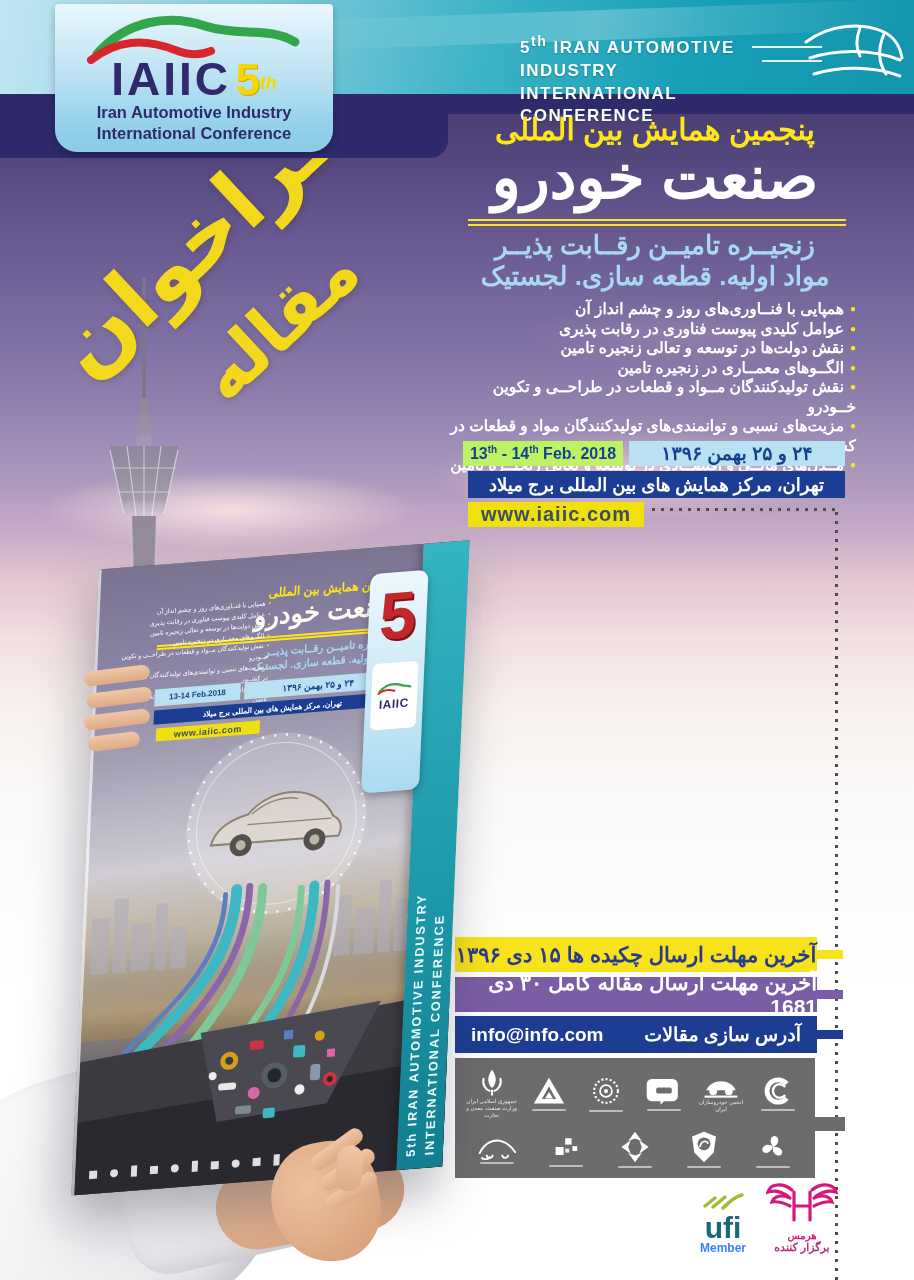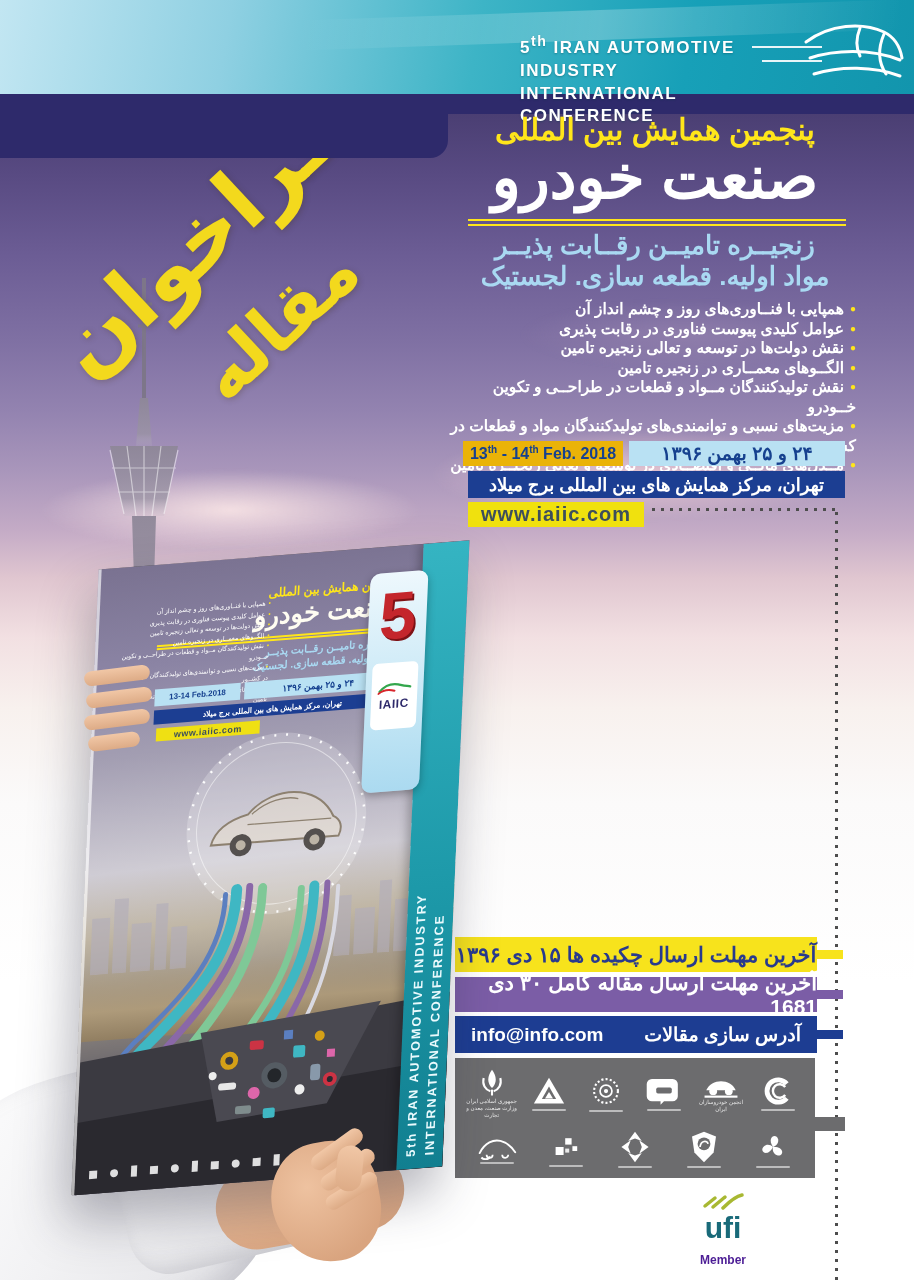--- a/index.html
+++ b/index.html
@@ -53,21 +53,21 @@
   .main-title{left:440px;top:146px;width:430px;text-align:center;color:#ffffff;
     font-size:60px;font-weight:bold;direction:rtl;line-height:1.05;}
   .rule{left:468px;width:378px;height:2px;background:#ffe61a;}
   .subtitle{left:455px;width:400px;text-align:center;color:#a9d9f2;font-size:26px;
     font-weight:bold;direction:rtl;line-height:1.15;}
   .topics{left:440px;top:299px;width:416px;direction:rtl;color:#fff;font-size:15.5px;
     font-weight:bold;line-height:19.5px;list-style:none;margin:0;padding:0;text-align:right;}
   .topics li::before{content:"●";color:#ffe61a;font-size:10px;margin-left:6px;vertical-align:2px;}
 
   .bar{display:flex;align-items:center;justify-content:center;font-weight:bold;}
-  .date-en{left:463px;top:441px;width:160px;height:25px;background:#eab308;color:#16418f;font-size:16px;}
+  .date-en{left:463px;top:441px;width:160px;height:25px;background:#bef264;color:#16418f;font-size:16px;}
   .date-en sup{font-size:10px;}
   .date-fa{left:629px;top:441px;width:216px;height:25px;background:#b9e1f3;color:#16418f;font-size:19px;direction:rtl;}
   .venue-bar{left:468px;top:471px;width:377px;height:27px;background:#1c3e92;color:#fff;font-size:18px;direction:rtl;}
   .www-bar{left:468px;top:502px;width:176px;height:25px;background:#f0e10e;color:#3d4f5c;font-size:20px;letter-spacing:1px;}
 
   .dot-h{left:652px;top:508px;width:184px;height:3px;
     background-image:repeating-linear-gradient(to right,#4d4d4d 0 3px,transparent 3px 9px);}
   .dot-v{left:835px;top:512px;width:3px;height:768px;
     background-image:repeating-linear-gradient(to bottom,#4d4d4d 0 3px,transparent 3px 9px);}
 
@@ -87,21 +87,21 @@
   .sponsors{left:455px;top:1058px;width:360px;height:120px;background:#6c6c6e;
     display:flex;flex-direction:column;justify-content:space-around;padding:4px 8px;}
   .sp-row{display:flex;justify-content:space-around;align-items:center;}
   .sp{display:flex;flex-direction:column;align-items:center;width:56px;}
   .sp .cap{color:#e8e8e8;font-size:5.5px;line-height:1.3;text-align:center;direction:rtl;}
   .cap-blur{width:34px;height:2px;background:rgba(255,255,255,.55);border-radius:1px;margin-top:2px;}
 
   
   .ufi{left:688px;top:1192px;width:70px;text-align:center;}
   .ufi .name{color:#196a79;font-size:30px;font-weight:bold;line-height:.9;}
-  .ufi .member{color:#4c1d95;font-size:12px;font-weight:bold;margin-top:12px;}
+  .ufi .member{color:#3b82f6;font-size:12px;font-weight:bold;}
   .hermes{left:762px;top:1180px;width:80px;text-align:center;}
   .hermes .fa1{color:#d6177c;font-size:10px;font-weight:bold;direction:rtl;}
   .hermes .fa2{color:#b2317a;font-size:11px;font-weight:bold;direction:rtl;}
 
   
   .milad{left:52px;top:278px;}
 
   
   .sleeve1{left:-70px;top:1070px;width:340px;height:260px;border-radius:45% 50% 40% 50%;
     background:linear-gradient(135deg,#ffffff 0%,#f2f2f4 45%,#dfdfe3 100%);transform:rotate(-16deg);
@@ -201,20 +201,34 @@
   <svg class="abs" style="left:800px;top:14px;" width="105" height="75" viewBox="0 0 105 75">
     <g stroke="#ffffff" stroke-width="3" fill="none" stroke-linecap="round">
       <path d="M6 28 C30 10 62 8 84 18 C94 23 100 32 102 44"></path>
       <path d="M10 44 C34 36 70 34 100 46"></path>
       <path d="M14 60 C40 52 74 52 100 62"></path>
       <path d="M84 20 C78 34 78 48 86 60"></path>
       <path d="M60 14 C56 24 56 34 60 42"></path>
     </g>
   </svg>
 
+  <div class="abs logo-panel">
+    <svg class="abs" style="left:28px;top:6px;" width="220" height="54" viewBox="0 0 220 54">
+      <path d="M14 44 C44 10 86 4 122 16 C156 27 186 16 212 32" stroke="#33a64c" stroke-width="9" fill="none" stroke-linecap="round"></path>
+      <path d="M8 50 C34 30 60 28 92 40 C108 46 118 45 128 41" stroke="#d8262c" stroke-width="8" fill="none" stroke-linecap="round"></path>
+    </svg>
+    <div class="logo-acronym-row">
+      <span class="logo-acronym">IAIIC</span>
+      <span class="logo-num">5</span><span class="logo-numsup">th</span>
+    </div>
+    <div class="logo-sub">
+      <div>Iran Automotive Industry</div>
+      <div>International Conference</div>
+    </div>
+  </div>
 
   <div class="abs kicker">پنجمین همایش بین المللی</div>
   <div class="abs main-title">صنعت خودرو</div>
   <div class="abs rule" style="top:219px;"></div>
   <div class="abs rule" style="top:224px;"></div>
   <div class="abs subtitle" style="top:231px;">زنجیــره تامیــن رقــابت پذیــر</div>
   <div class="abs subtitle" style="top:262px;">مواد اولیه. قطعه سازی. لجستیک</div>
 
   <ul class="abs topics">
     <li>همپایی با فنــاوری‌های روز و چشم انداز آن</li>
@@ -353,20 +367,33 @@
   <div class="abs ufi">
     <svg width="44" height="18" viewBox="0 0 44 18">
       <g stroke="#a8b832" stroke-width="3.5" fill="none" stroke-linecap="round">
         <path d="M4 14 L14 6"></path>
           <path d="M12 15 L24 5"></path>
           <path d="M22 16 C30 8 36 4 41 3"></path>
       </g>
     </svg>
     <div class="name">ufi</div>
     <div class="member">Member</div>
+  </div>
+  <div class="abs hermes">
+    <svg width="76" height="46" viewBox="0 0 76 46">
+      <g stroke="#d6177c" stroke-width="3.2" fill="none" stroke-linecap="round">
+        <path d="M30 12 L30 40 M46 12 L46 40 M30 26 L46 26"></path>
+        <path d="M28 10 C18 2 6 4 4 12 C10 10 18 12 24 16"></path>
+        <path d="M26 18 C18 14 10 16 8 22 C14 21 20 23 26 26"></path>
+        <path d="M48 10 C58 2 70 4 72 12 C66 10 58 12 52 16"></path>
+        <path d="M50 18 C58 14 66 16 68 22 C62 21 56 23 50 26"></path>
+      </g>
+    </svg>
+    <div class="fa1">هرمس</div>
+    <div class="fa2">برگزار کننده</div>
   </div>
 
   <div class="abs sleeve1"></div>
   <div class="abs sleeve2"></div>
   <div class="abs forearm"></div>
 
   <div class="abs held">
 
     <div class="abs m-kicker">پنجمین همایش بین المللی</div>
     <div class="abs m-title">صنعت خودرو</div>

